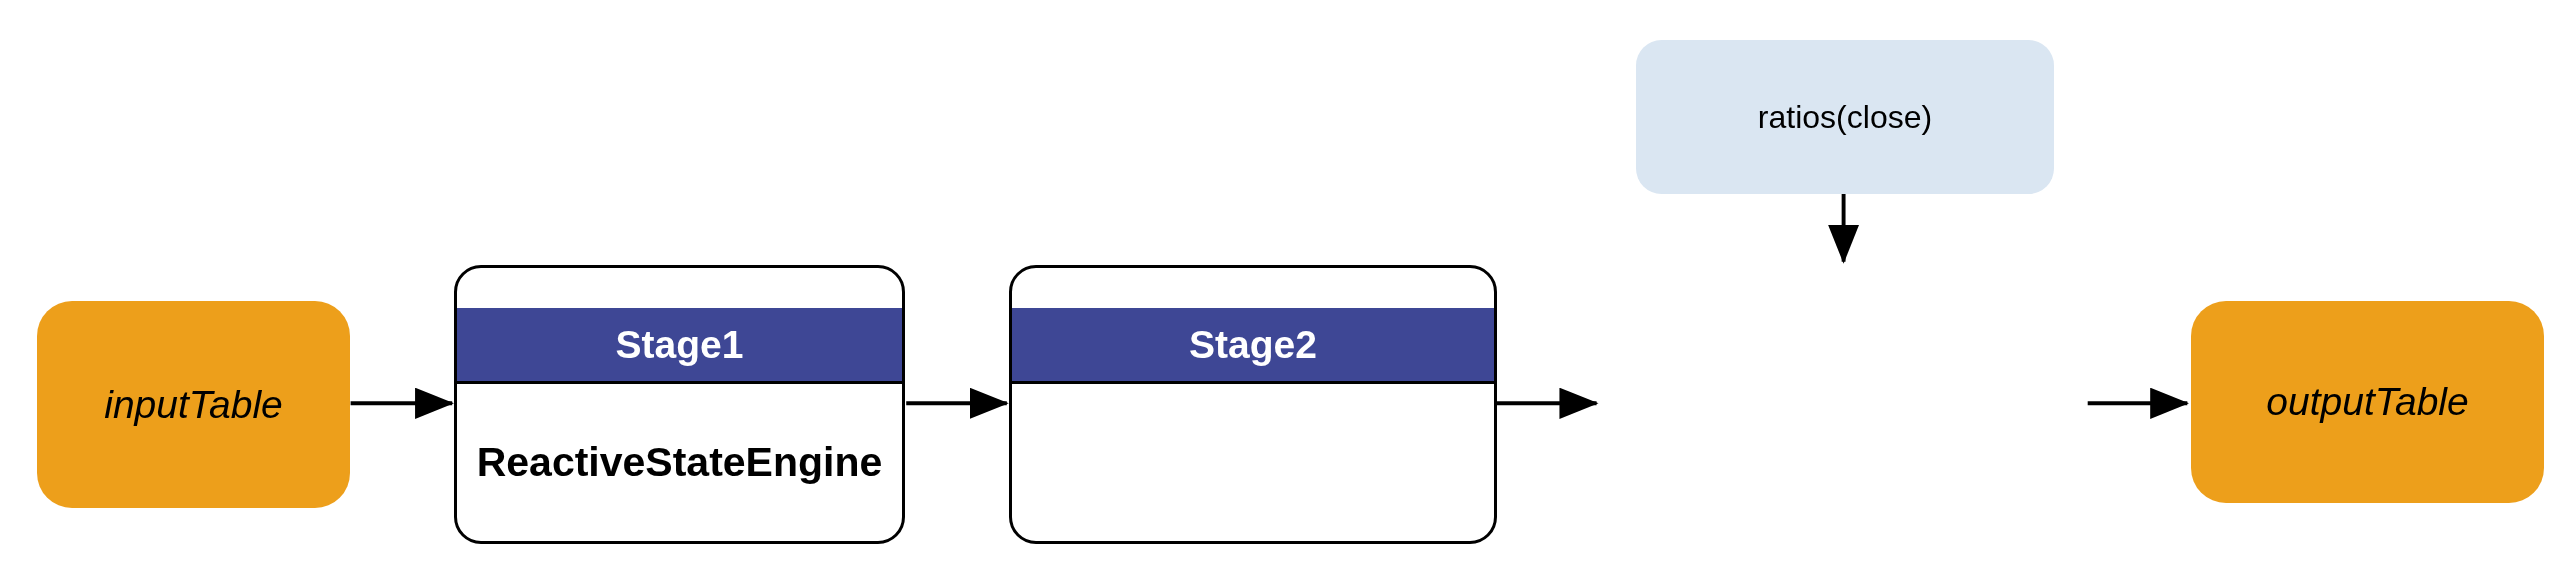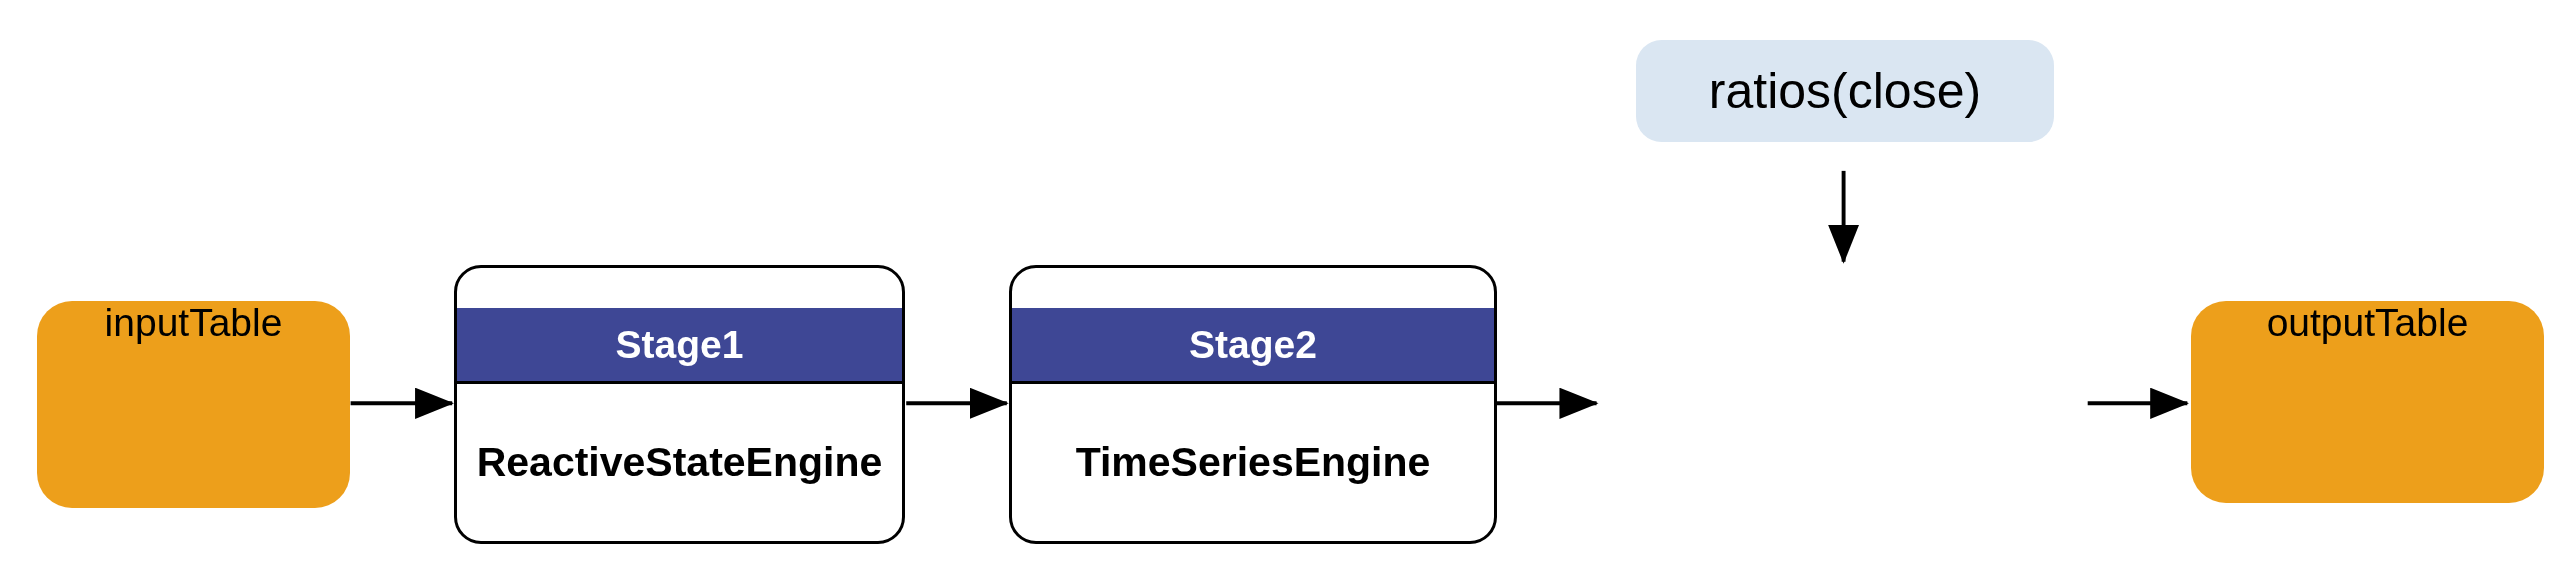--- a/index.html
+++ b/index.html
@@ -25,23 +25,25 @@
     color: var(--text);
     overflow: hidden;
   }
 
   
   .table-node {
     position: absolute;
     background: var(--table-fill);
     border-radius: 35px;
     display: flex;
+    align-items: center;
     justify-content: center;
     font-size: 39px;
     color: var(--text);
+    font-style: italic;
   }
   .table-node.input  { left: 37px;   top: 301px; width: 313px; height: 207px; }
   .table-node.output { left: 2191px; top: 301px; width: 353px; height: 202px; }
 
   
   .stage-node {
     position: absolute;
     top: 265px;
     height: 279px;
     background: var(--stage-body-fill);
@@ -76,27 +78,27 @@
     font-size: 41px;
     color: var(--text);
   }
 
   
   .annotation-node {
     position: absolute;
     left: 1636px;
     top: 40px;
     width: 418px;
-    height: 102px;
+    height: 154px;
     background: var(--annotation-fill);
     border-radius: 25.4px;
     display: flex;
     align-items: center;
     justify-content: center;
-    font-size: 50px;
+    font-size: 32px;
     color: var(--text);
   }
 
   .arrow-layer {
     position: absolute;
     left: 0; top: 0;
     width: 2576px;
     height: 580px;
     pointer-events: none;
   }
@@ -131,23 +133,20 @@
     </div>
     <div class="stage-body">
       <span>ReactiveStateEngine</span>
     </div>
   </div>
 
   <div class="stage-node s2">
     <div class="stage-header">
       <span>Stage2</span>
     </div>
-    <div class="stage-body">
-      <span>TimeSeriesEngine</span>
-    </div>
   </div>
 
 
   <div class="annotation-node">
     <span>ratios(close)</span>
   </div>
 
   <div class="table-node output">
     <span>outputTable</span>
   </div>

